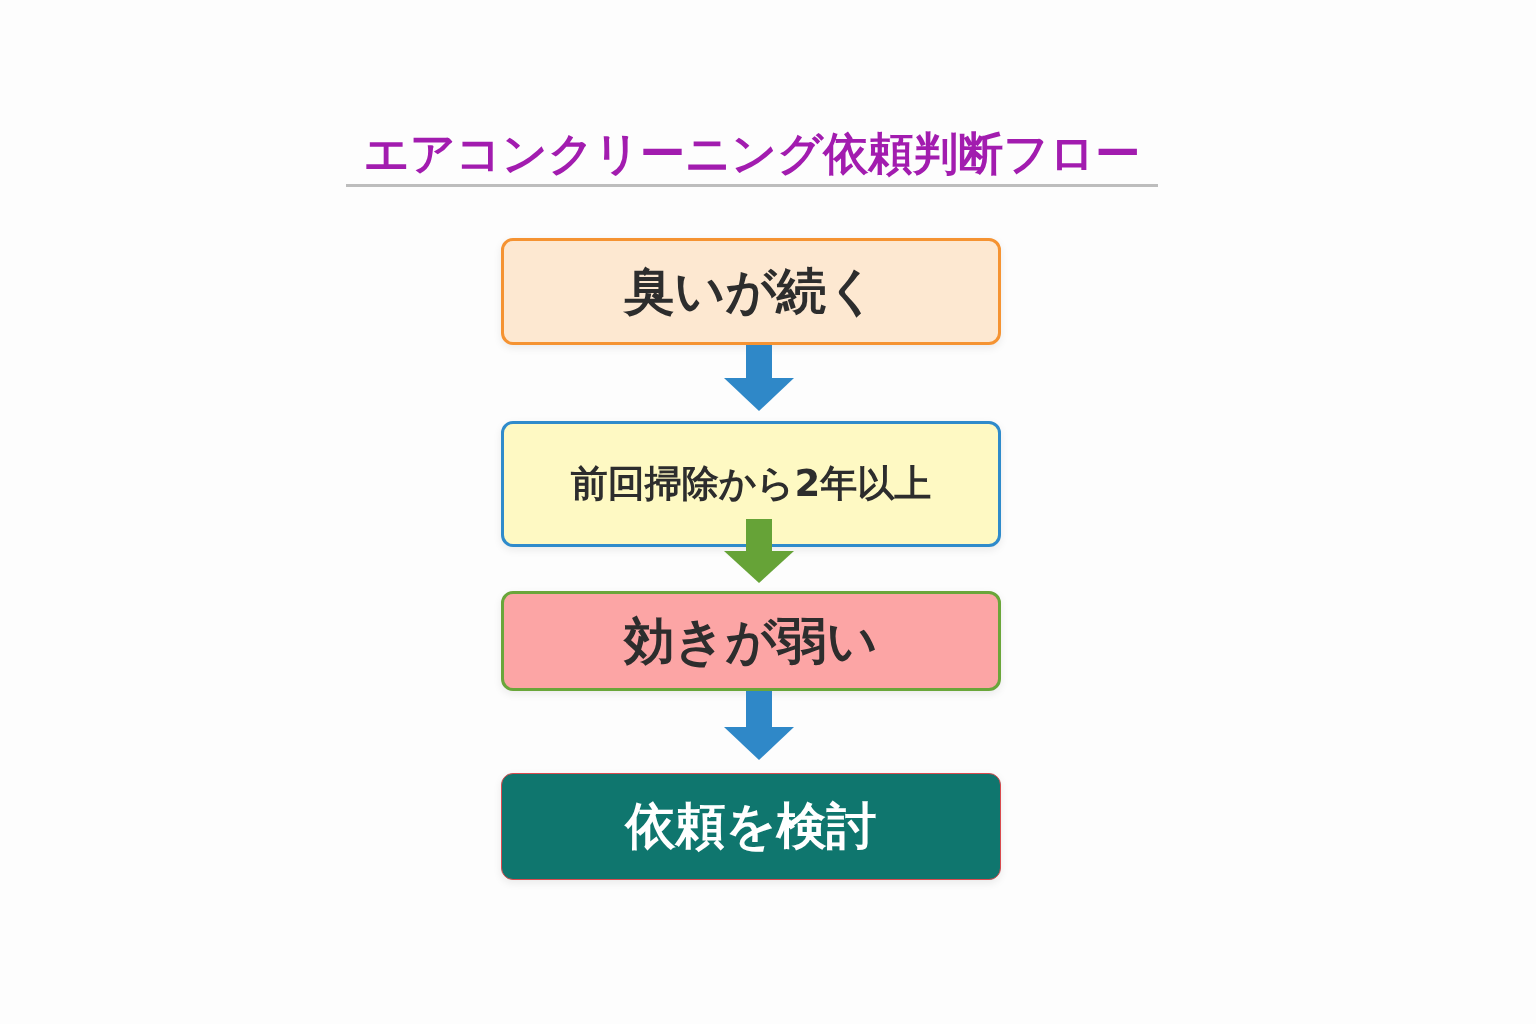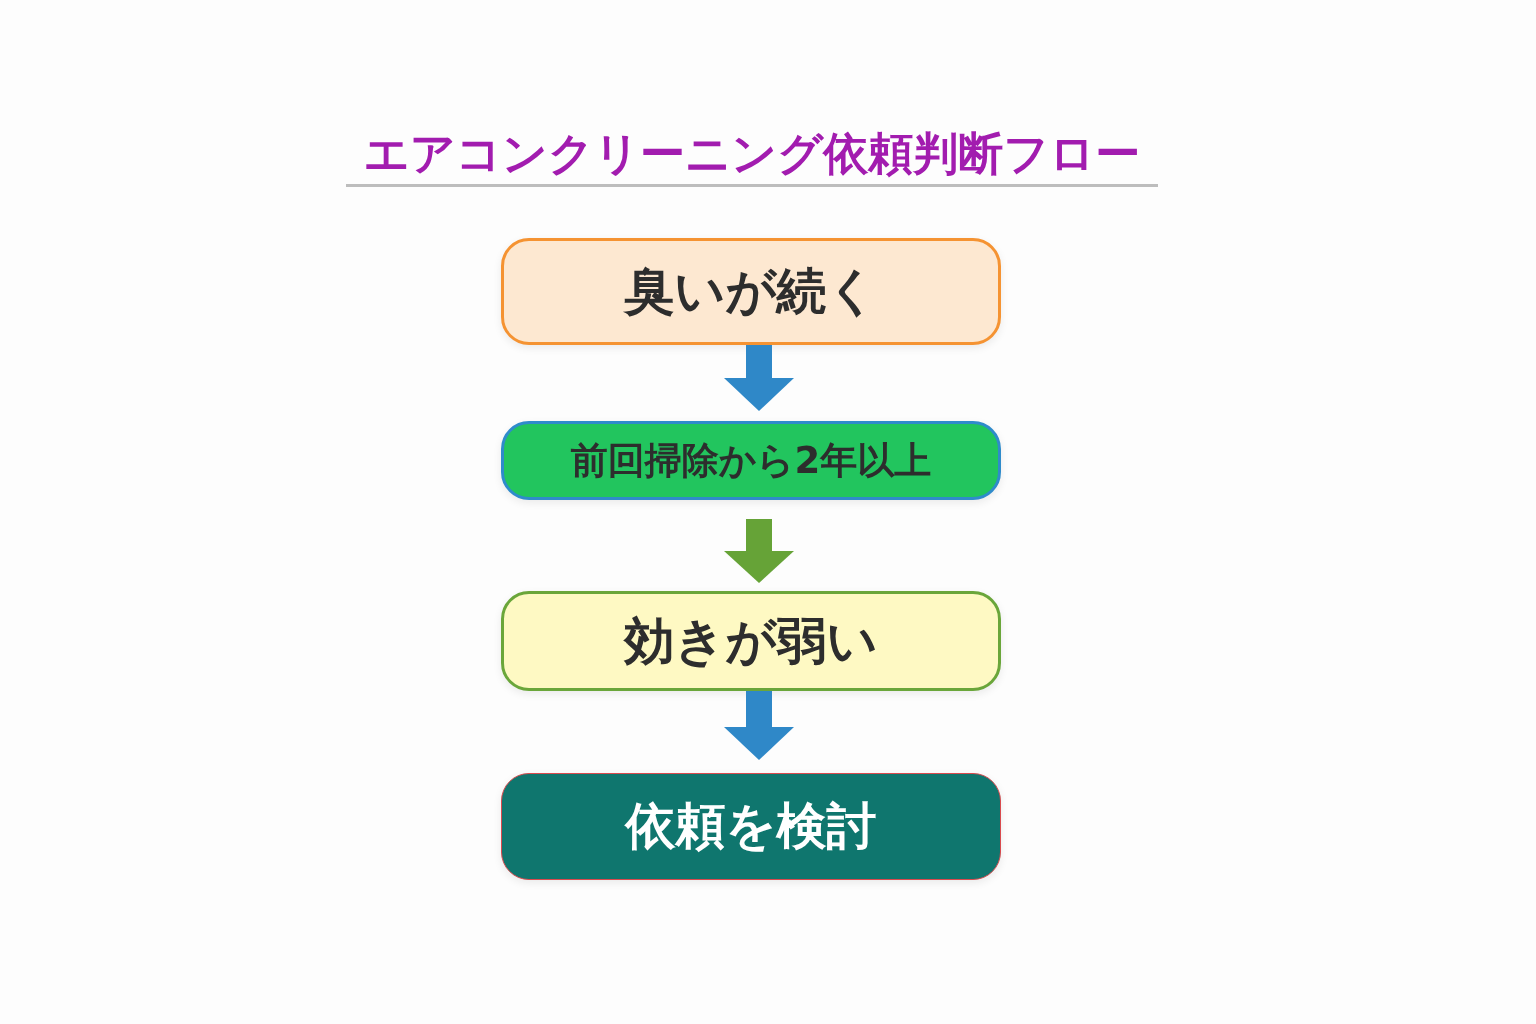--- a/index.html
+++ b/index.html
@@ -9,28 +9,28 @@
   }
   .title {
     position:absolute; left:346px; top:124px; width:812px; text-align:center;
     font-size:45px; font-weight:bold; color:#a21caf; letter-spacing:0px; line-height:60px;
     white-space:nowrap;
   }
   .title-rule {
     position:absolute; left:346px; top:184px; width:812px; height:3px; background:#bdbdbd;
   }
   .box {
-    position:absolute; left:501px; width:500px; box-sizing:border-box; border-radius:28px;
+    position:absolute; left:501px; width:500px; box-sizing:border-box; border-radius:12px;
     display:flex; align-items:center; justify-content:center;
     font-weight:bold; color:#2d2d2d; white-space:nowrap;
     box-shadow: 0 3px 8px rgba(0,0,0,0.08);
   }
   .box.b1 { top:238px; height:107px; background:#fde8d1; border:3px solid #f59332; font-size:50px; }
-  .box.b2 { top:421px; height:79px; background:#22c55e; border:3px solid #2f8bcb; font-size:37px; }
-  .box.b3 { top:591px; height:100px; background:#fef9c3; border:3px solid #6aa63a; font-size:50px; }
+  .box.b2 { top:421px; height:126px; background:#fef9c3; border:3px solid #2f8bcb; font-size:37px; }
+  .box.b3 { top:591px; height:100px; background:#fca5a5; border:3px solid #6aa63a; font-size:50px; }
   .box.b4 { top:773px; height:107px; background:#0f766e; border:1px solid #d94a4e; color:#ffffff; font-size:50px; }
   .arrow { position:absolute; left:724px; width:70px; }
   .arrow .shaft { position:absolute; left:22px; width:26px; top:0; }
   .arrow .head { position:absolute; left:0; width:0; height:0;
     border-left:35px solid transparent; border-right:35px solid transparent; }
   .a1 { top:345px; height:66px; }
   .a1 .shaft { height:34px; background:#2f88c8; }
   .a1 .head { top:33px; border-top:33px solid #2f88c8; }
   .a2 { top:519px; height:64px; }
   .a2 .shaft { height:33px; background:#66a337; }

